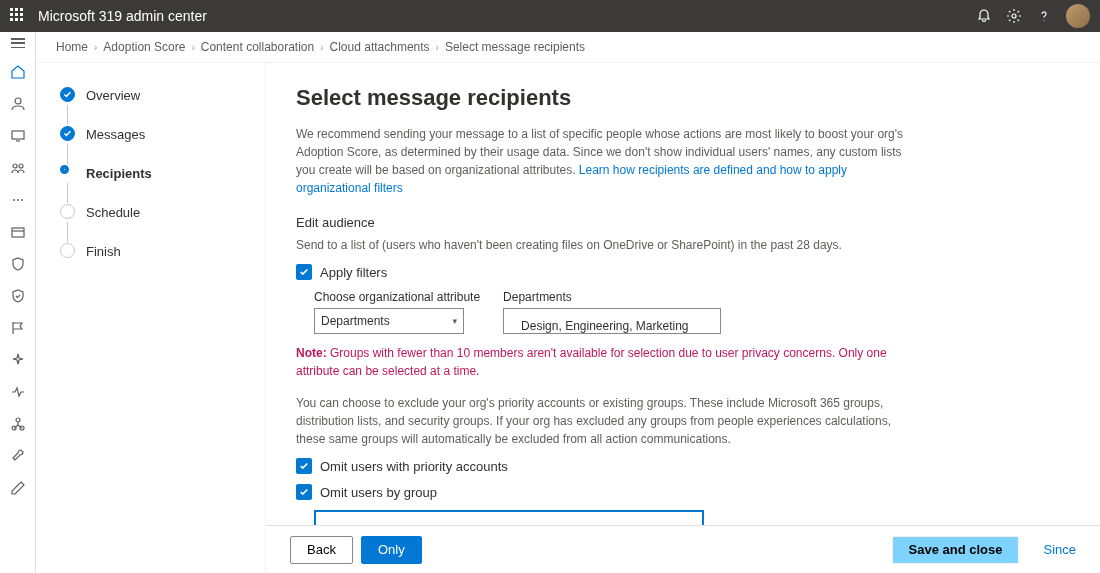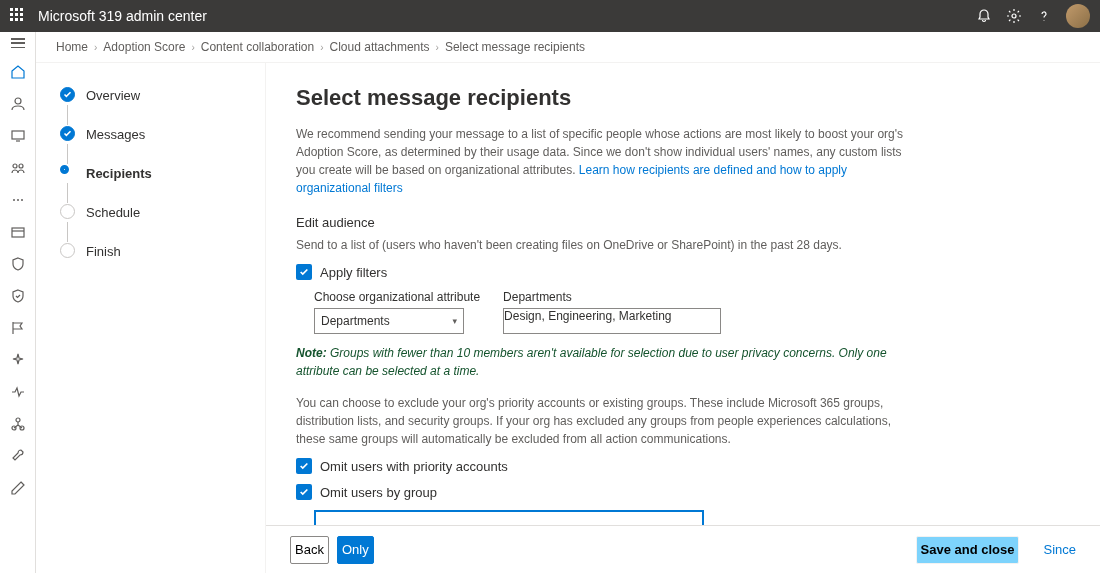--- a/index.html
+++ b/index.html
@@ -38,38 +38,38 @@
 .step .label { font-size: 13px; line-height: 17px; }
 .step.current .label { font-weight: 600; }
 
 .form-panel { flex: 1; padding: 22px 30px 0 30px; overflow-y: auto; position: relative; }
 .page-title { font-size: 22px; font-weight: 600; margin-bottom: 14px; }
 .intro { font-size: 12px; color: #605e5c; line-height: 1.5; max-width: 610px; margin-bottom: 18px; }
 .intro a { color: #0078d4; text-decoration: none; cursor: pointer; }
 
 .section-label { font-size: 13px; margin-bottom: 6px; }
 .help-text { font-size: 12px; color: #605e5c; margin-bottom: 10px; line-height: 1.5; max-width: 610px; }
-.note-text { font-size: 12px; color: #14532d; margin: 10px 0 14px 0; line-height: 1.5; max-width: 610px; font-style: italic; }
+.note-text { font-size: 12px; color: #be185d; margin: 10px 0 14px 0; line-height: 1.5; max-width: 610px; }
 .note-text b { font-weight: 600; }
 
 .checkbox-row { display: flex; align-items: center; gap: 8px; margin-bottom: 10px; }
 .checkbox { width: 16px; height: 16px; border-radius: 2px; background: #0078d4; display: flex; align-items: center; justify-content: center; cursor: pointer; }
 .checkbox svg { width: 10px; height: 10px; color: #fff; }
 .checkbox-label { font-size: 13px; }
 
 .field-row { display: flex; gap: 23px; margin-left: 18px; margin-bottom: 4px; }
 .field-col label { font-size: 12px; display: block; margin-bottom: 4px; }
 .select-box { width: 150px; height: 26px; border: 1px solid #8a8886; padding: 0 6px; display: flex; align-items: center; justify-content: space-between; cursor: pointer; font-size: 12px; }
 .select-box .chev-d { font-size: 9px; color: #605e5c; }
-.text-box { width: 218px; height: 26px; border: 1px solid #8a8886; padding: 0 0; display: flex; align-items: flex-start; font-size: 12px; }
+.text-box { width: 218px; height: 26px; border: 1px solid #8a8886; padding: 0 17px; display: flex; align-items: flex-end; font-size: 12px; }
 
 .group-input { width: 390px; height: 28px; border: 2px solid #0078d4; margin-left: 18px; }
 
 .footer { height: 48px; border-top: 1px solid #e1dfdd; display: flex; align-items: center; padding: 0 24px; background: #fff; }
-.btn { height: 28px; padding: 0 4px; border: 1px solid #8a8886; background: #fff; font-size: 13px; cursor: pointer; border-radius: 2px; margin-right: 8px; }
+.btn { height: 28px; padding: 0 16px; border: 1px solid #8a8886; background: #fff; font-size: 13px; cursor: pointer; border-radius: 2px; margin-right: 8px; }
 .btn.primary { background: #0078d4; border-color: #0078d4; color: #fff; }
 .footer-spacer { flex: 1; }
 .btn.subtle { background: #7dd3fc; border-color: #f3f2f1; font-weight: bold; }
 .link-btn { color: #0078d4; font-size: 13px; cursor: pointer; margin-left: 16px; }
 </style>
 </head>
 <body>
 
 <div class="topbar">
   <div class="waffle">

